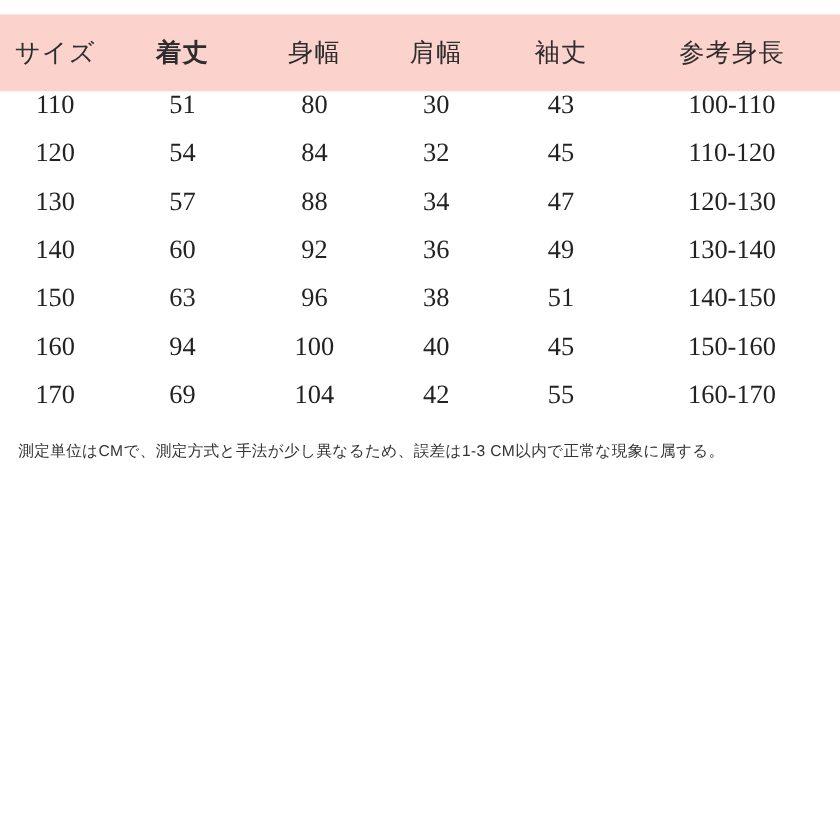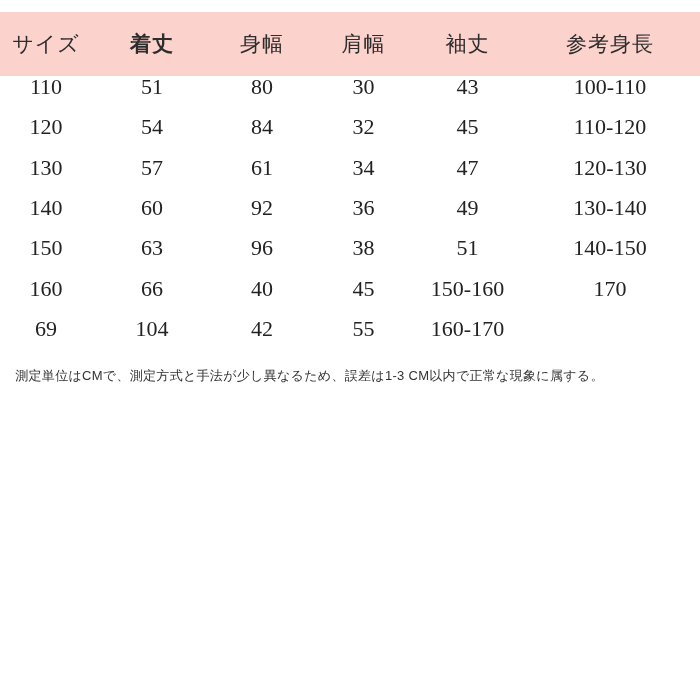--- a/index.html
+++ b/index.html
@@ -89,38 +89,39 @@
       <div class="cell" style="color: rgb(34, 34, 34);">43</div>
       <div class="cell" style="color: rgb(34, 34, 34);">100-110</div>
       <div class="cell" style="color: rgb(34, 34, 34);">120</div>
       <div class="cell" style="color: rgb(34, 34, 34);">54</div>
       <div class="cell" style="color: rgb(34, 34, 34);">84</div>
       <div class="cell" style="color: rgb(34, 34, 34);">32</div>
       <div class="cell" style="color: rgb(34, 34, 34);">45</div>
       <div class="cell" style="color: rgb(34, 34, 34);">110-120</div>
       <div class="cell" style="color: rgb(34, 34, 34);">130</div>
       <div class="cell" style="color: rgb(34, 34, 34);">57</div>
-      <div class="cell" style="color: rgb(34, 34, 34);">61</div>
+      <div class="cell" style="color: rgb(34, 34, 34);">88</div>
       <div class="cell" style="color: rgb(34, 34, 34);">34</div>
       <div class="cell" style="color: rgb(34, 34, 34);">47</div>
       <div class="cell" style="color: rgb(34, 34, 34);">120-130</div>
       <div class="cell" style="color: rgb(34, 34, 34);">140</div>
       <div class="cell" style="color: rgb(34, 34, 34);">60</div>
       <div class="cell" style="color: rgb(34, 34, 34);">92</div>
       <div class="cell" style="color: rgb(34, 34, 34);">36</div>
       <div class="cell" style="color: rgb(34, 34, 34);">49</div>
       <div class="cell" style="color: rgb(34, 34, 34);">130-140</div>
       <div class="cell" style="color: rgb(34, 34, 34);">150</div>
       <div class="cell" style="color: rgb(34, 34, 34);">63</div>
       <div class="cell" style="color: rgb(34, 34, 34);">96</div>
       <div class="cell" style="color: rgb(34, 34, 34);">38</div>
       <div class="cell" style="color: rgb(34, 34, 34);">51</div>
       <div class="cell" style="color: rgb(34, 34, 34);">140-150</div>
       <div class="cell" style="color: rgb(34, 34, 34);">160</div>
-      <div class="cell" style="color: rgb(34, 34, 34);">66</div>
+      <div class="cell" style="color: rgb(34, 34, 34);">94</div>
+      <div class="cell" style="color: rgb(34, 34, 34);">100</div>
       <div class="cell" style="color: rgb(34, 34, 34);">40</div>
       <div class="cell" style="color: rgb(34, 34, 34);">45</div>
       <div class="cell" style="color: rgb(34, 34, 34);">150-160</div>
       <div class="cell" style="color: rgb(34, 34, 34);">170</div>
       <div class="cell" style="color: rgb(34, 34, 34);">69</div>
       <div class="cell" style="color: rgb(34, 34, 34);">104</div>
       <div class="cell" style="color: rgb(34, 34, 34);">42</div>
       <div class="cell" style="color: rgb(34, 34, 34);">55</div>
       <div class="cell" style="color: rgb(34, 34, 34);">160-170</div>
     </div>

